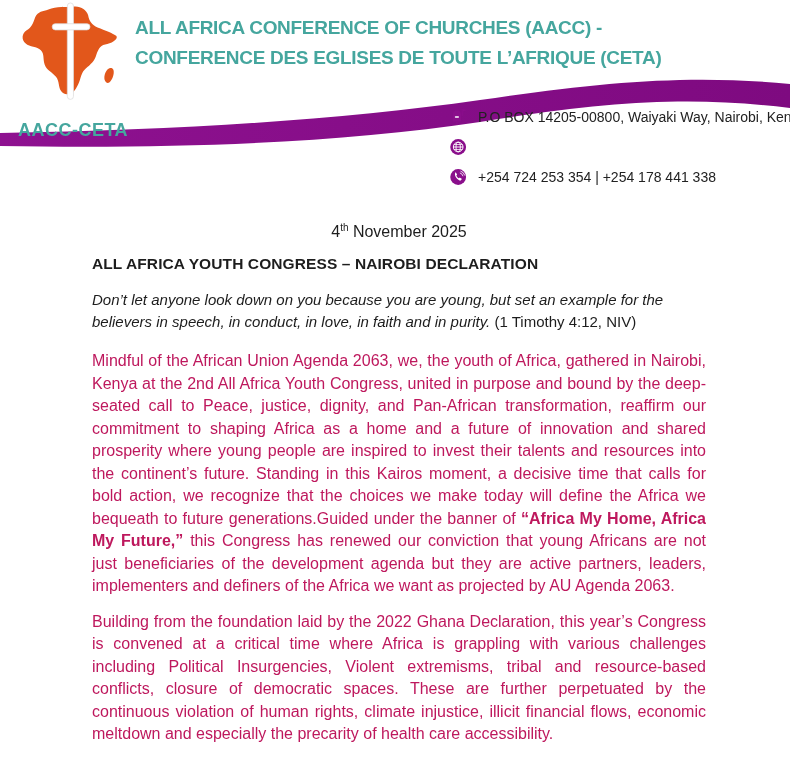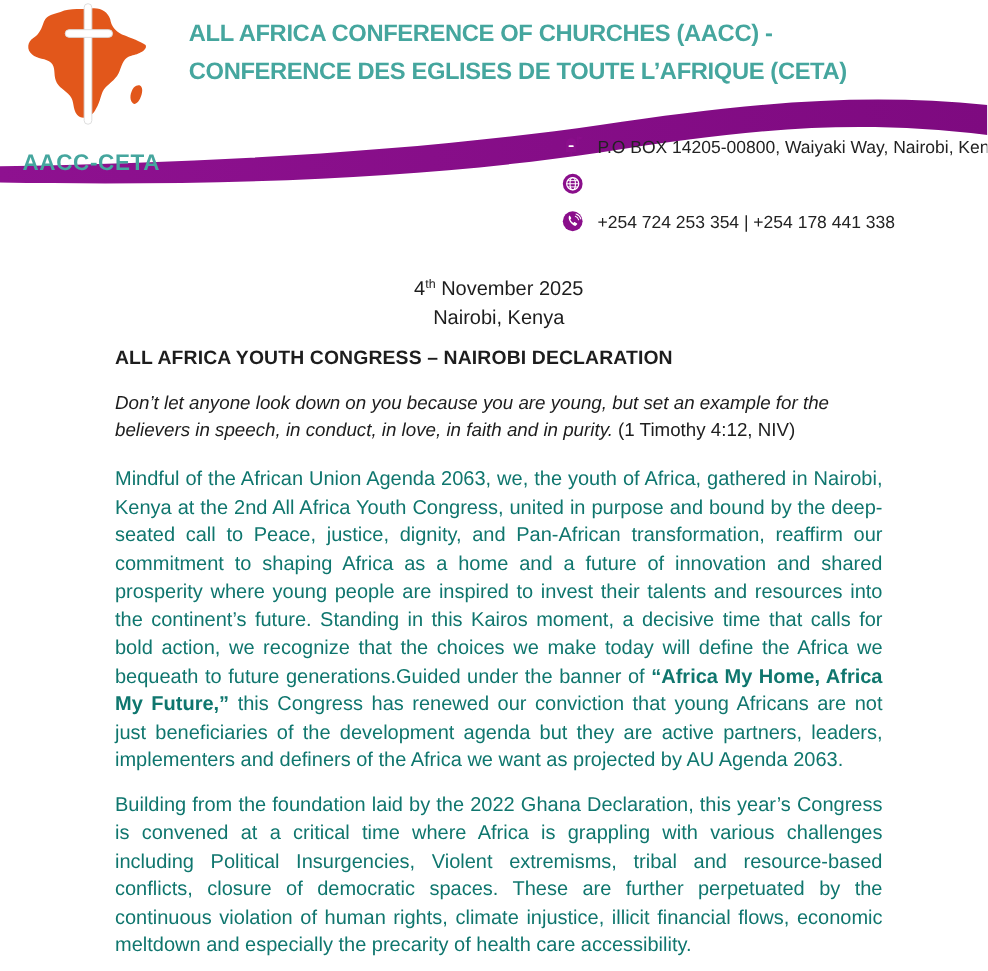--- a/index.html
+++ b/index.html
@@ -14,37 +14,37 @@
   }
   
   .swoosh { position:absolute; left:0; top:0; width:790px; height:155px; pointer-events:none; }
   .logo-block { position:absolute; left:8px; top:2px; width:130px; }
   .logo-svg { display:block; width:122px; height:104px; margin:0 auto; }
   .logo-label {
     margin-top:14px; text-align:center;
     font-size:18px; font-weight:bold; letter-spacing:.5px;
     color:var(--teal);
   }
-  .org-title { position:absolute; left:151px; top:13px; }
+  .org-title { position:absolute; left:135px; top:13px; }
   .org-title div {
     font-size:19px; font-weight:bold; letter-spacing:-.3px;
     color:var(--teal); line-height:30px; white-space:nowrap;
   }
   .contacts { position:absolute; left:448px; top:104px; }
   .contact-row { display:flex; align-items:center; height:26px; margin-bottom:4px; }
   .contact-icon { width:22px; height:20px; flex:0 0 22px; margin-right:8px; }
   .contact-text { font-size:14px; color:#222; white-space:nowrap; }
   
   .content { position:absolute; left:92px; top:216px; width:614px; }
   .date-block { text-align:center; font-size:16px; line-height:23px; margin-bottom:12px; }
   .date-block sup { font-size:10px; }
   .doc-title { font-size:15.5px; font-weight:bold; margin-bottom:16px; letter-spacing:.1px; }
   .quote { font-size:15px; line-height:22px; margin:0 auto 17px auto; max-width:640px; }
   .quote .q-it { font-style:italic; }
-  .para { text-align:justify; font-size:16px; line-height:22.5px; margin-bottom:13px; color:#0f766e; }
+  .para { text-align:justify; font-size:16px; line-height:22.5px; margin-bottom:13px; color:#be185d; }
   .para b { font-weight:bold; }
 </style>
 </head>
 <body>
 
 <div class="page">
 
   <svg class="swoosh" viewBox="0 0 790 155" aria-hidden="true">
     <defs>
       <linearGradient id="swg" x1="0" y1="0" x2="1" y2="0">
@@ -99,21 +99,20 @@
         <path d="M14.2 5 a7 7 0 0 1 4.6 4.8" fill="none" stroke="#ffffff" stroke-width="1" stroke-linecap="round"></path>
       </svg>
       <span class="contact-text">+254 724 253 354 | +254 178 441 338</span>
     </div>
   </div>
 
   <div class="content">
 
     <div class="date-block">
       <div><span>4</span><sup>th</sup><span> November 2025</span></div>
-      <div>Nairobi, Kenya</div>
     </div>
 
     <div class="doc-title">ALL AFRICA YOUTH CONGRESS – NAIROBI DECLARATION</div>
 
     <div class="quote">
       <span class="q-it">Don’t let anyone look down on you because you are young, but set an example for the believers in speech, in conduct, in love, in faith and in purity.</span><span> (1 Timothy 4:12, NIV)</span>
     </div>
 
     <p class="para">
       <span>Mindful of the African Union Agenda 2063, we, the youth of Africa, gathered in Nairobi, Kenya at the 2nd All Africa Youth Congress, united in purpose and bound by the deep-seated call to Peace, justice, dignity, and Pan-African transformation, reaffirm our commitment to shaping Africa as a home and a future of innovation and shared prosperity where young people are inspired to invest their talents and resources into the continent’s future. Standing in this Kairos moment, a decisive time that calls for bold action, we recognize that the choices we make today will define the Africa we bequeath to future generations.Guided under the banner of </span><b>“Africa My Home, Africa My Future,”</b><span> this Congress has renewed our conviction that young Africans are not just beneficiaries of the development agenda but they are active partners, leaders, implementers and definers of the Africa we want as projected by AU Agenda 2063.</span>

